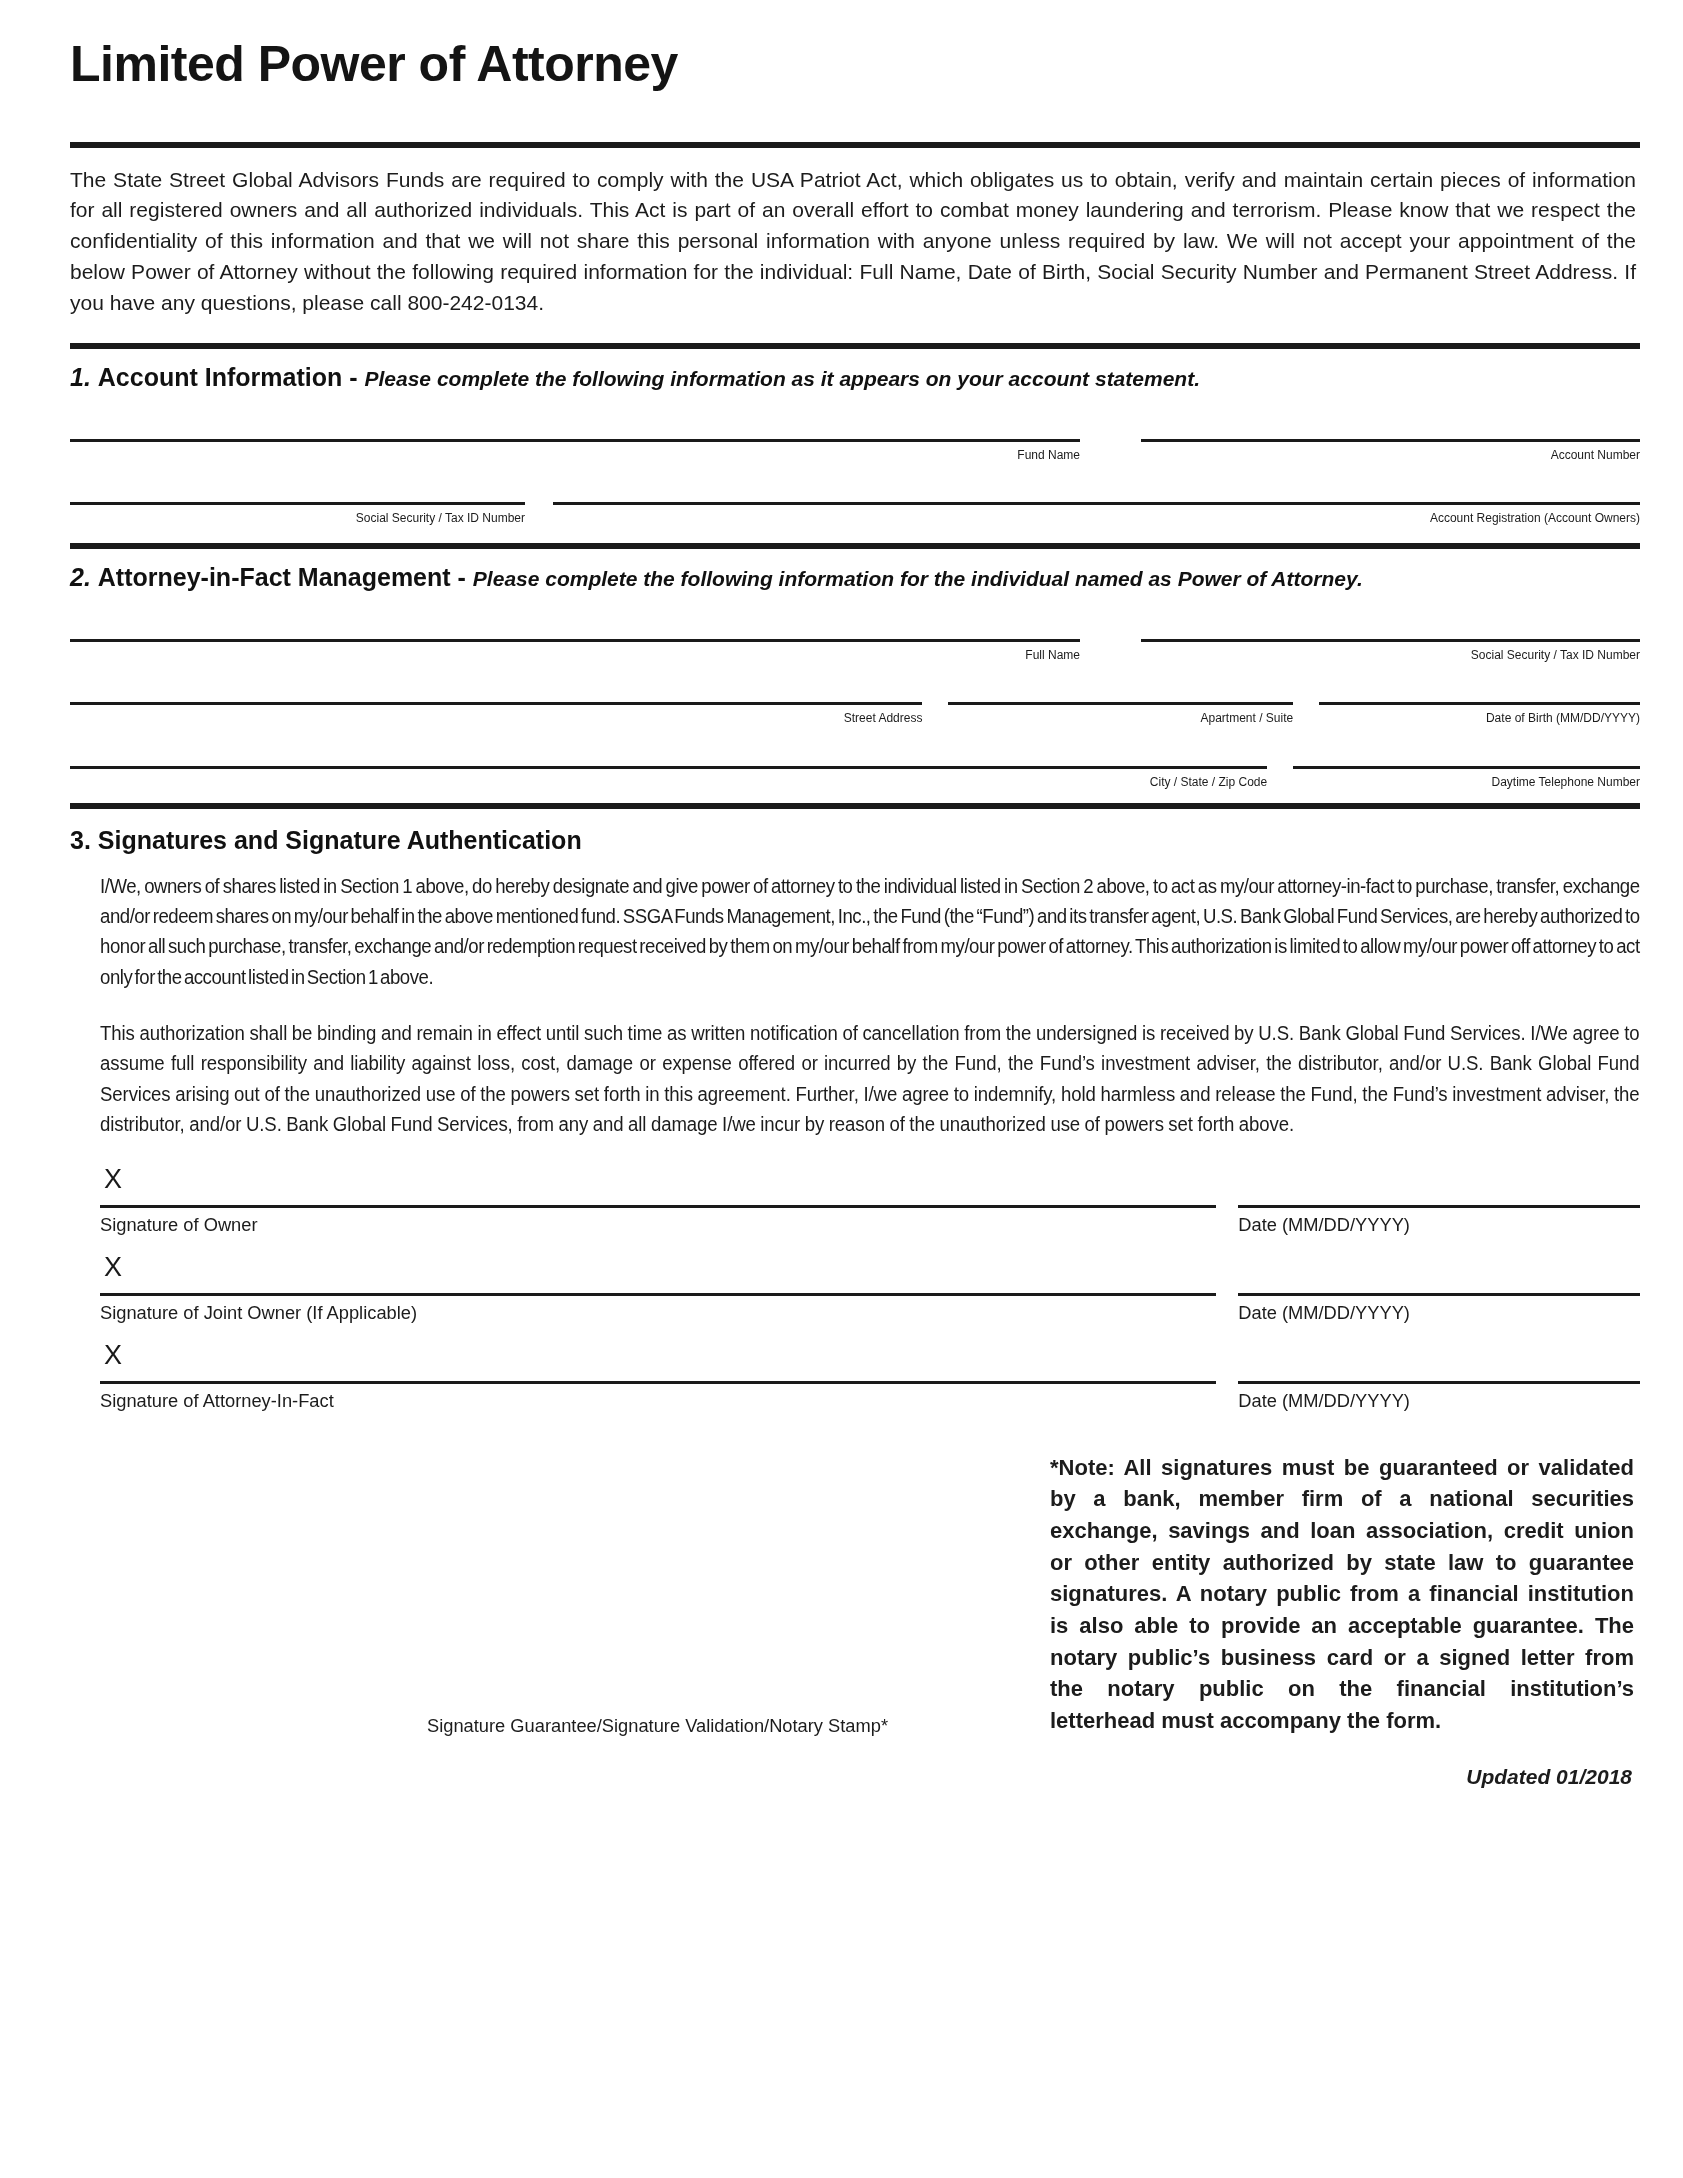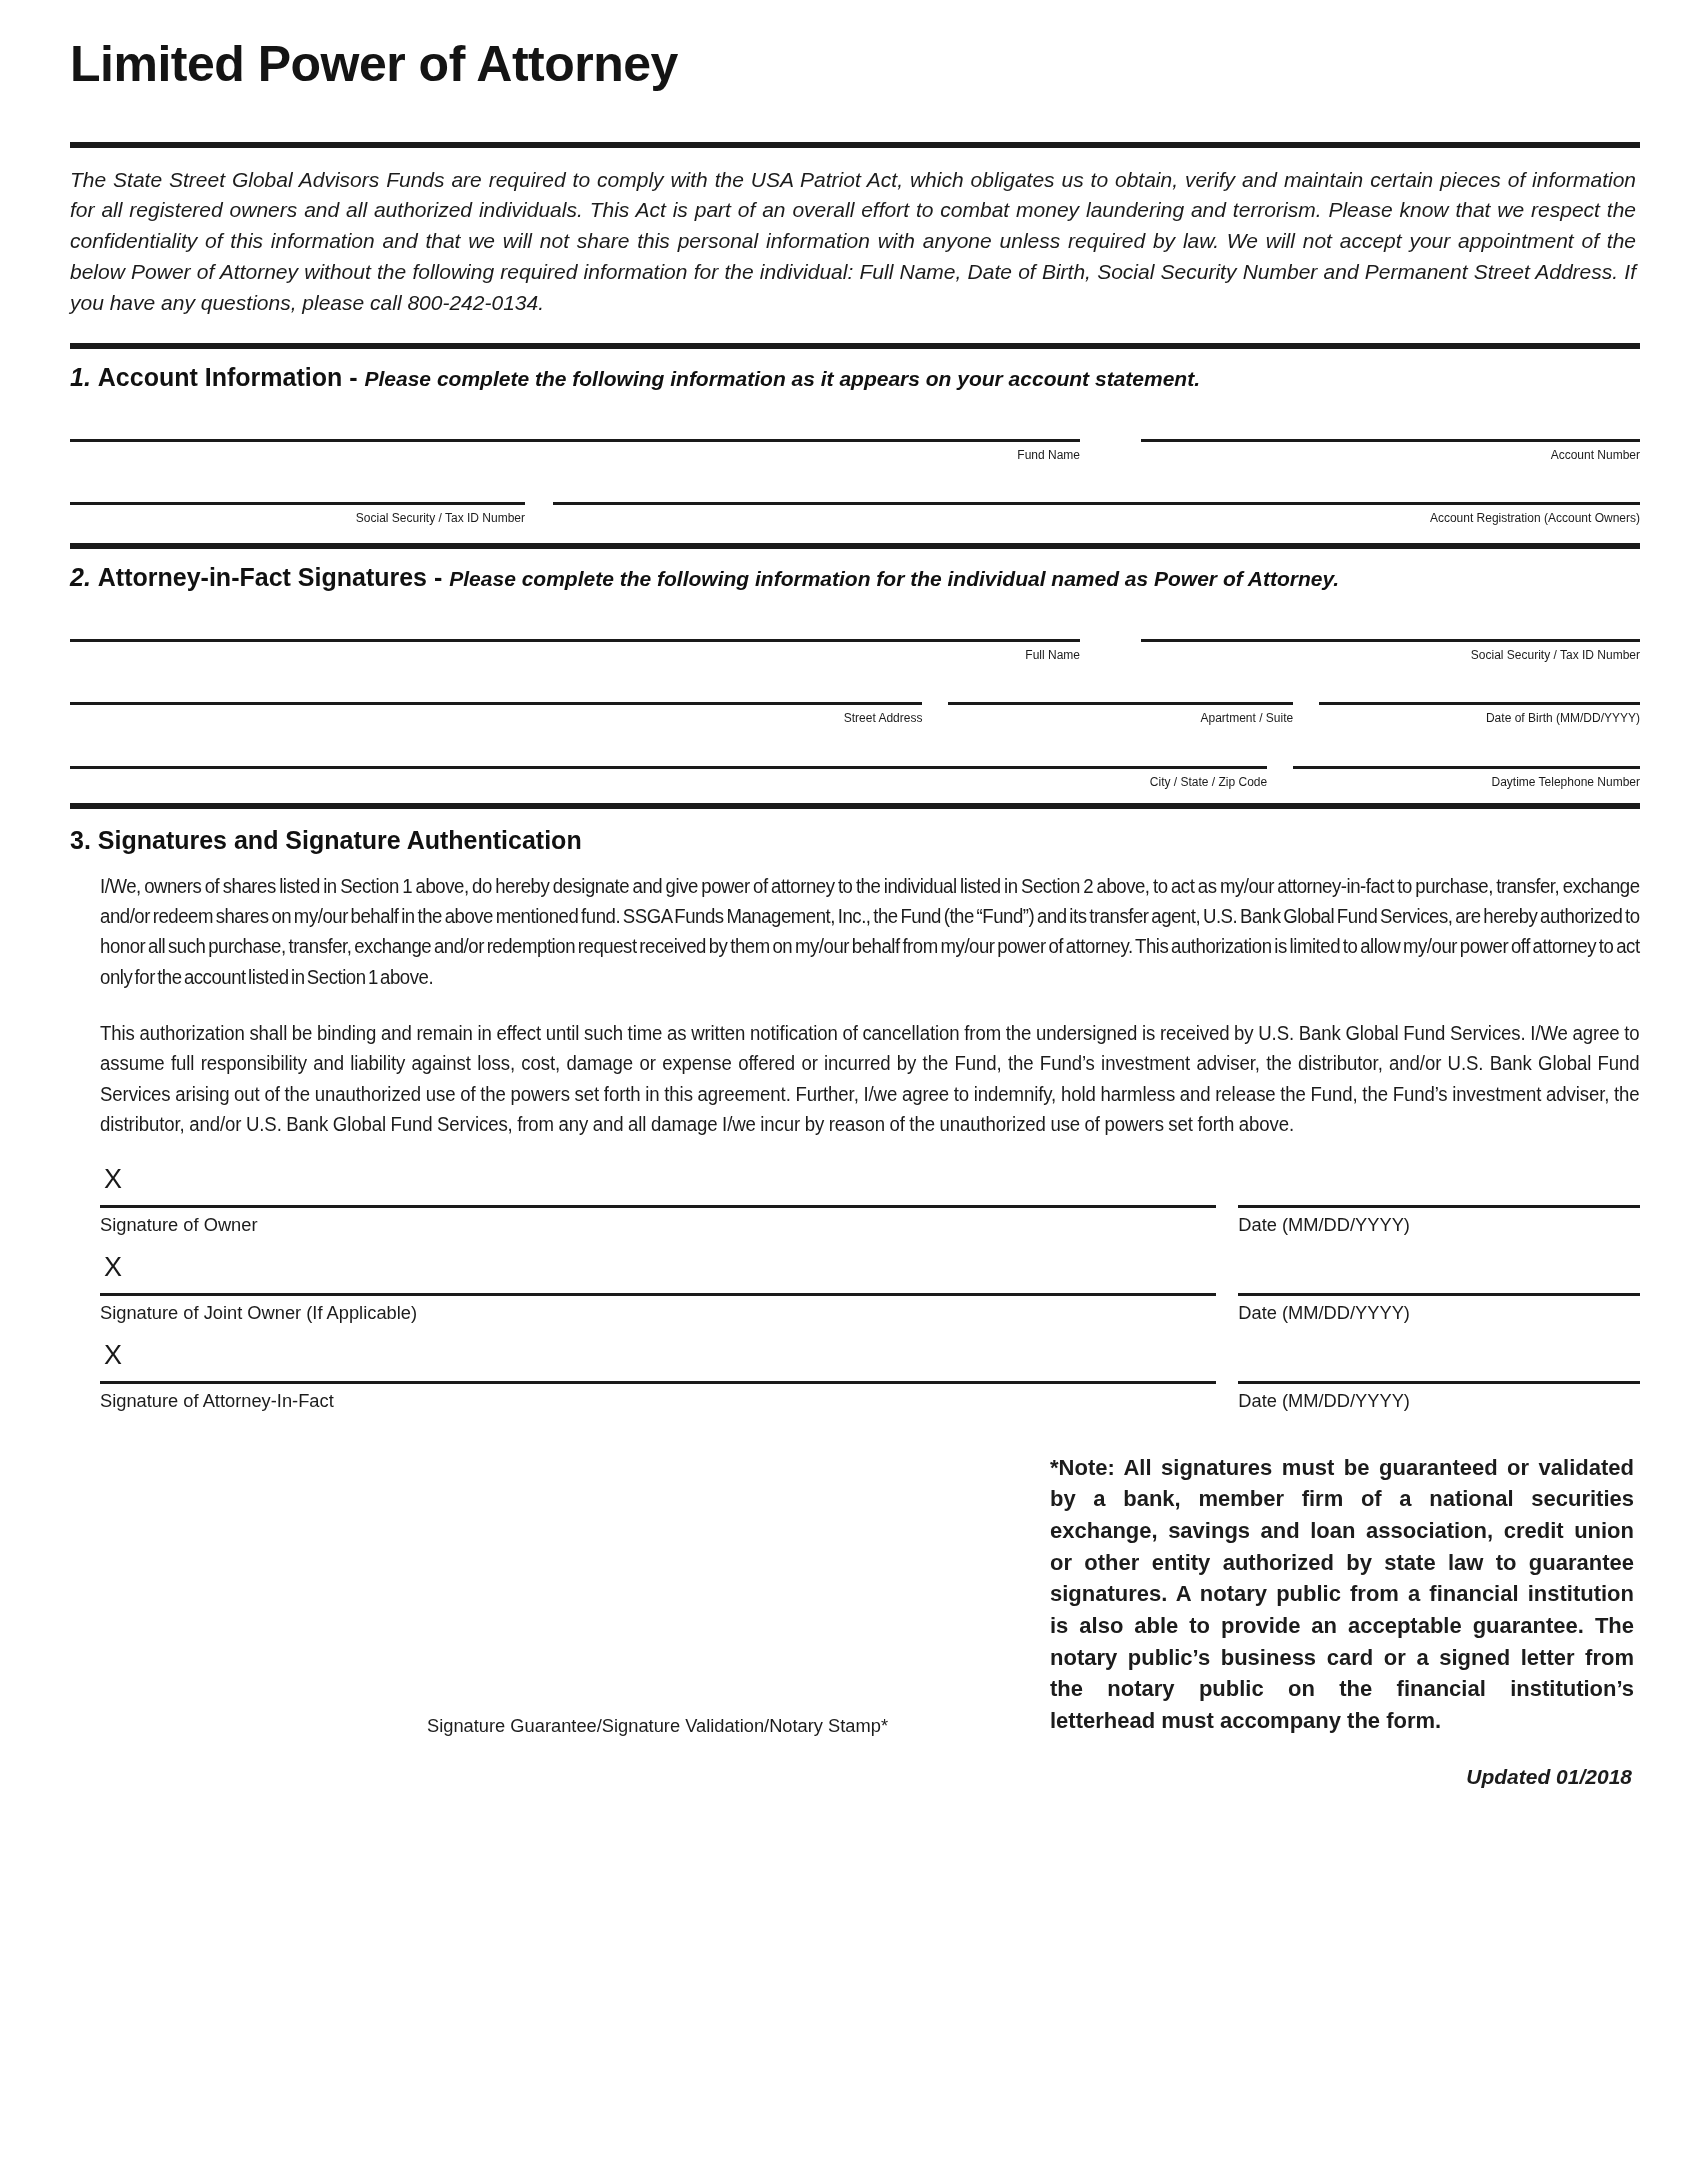--- a/index.html
+++ b/index.html
@@ -55,21 +55,20 @@
     width: 100%;
   }
 
   
   .intro {
     font-size: 21px;
     line-height: 1.47;
     text-align: justify;
     margin: 17px 4px 0 0;
     color: #1c1c1c;
-    font-style: italic;
   }
 
   
   .sec-head {
     font-size: 25px;
     margin: 13px 0 0 0;
     color: #111;
     line-height: 1.25;
   }
   .sec-head .num-title {
@@ -248,21 +247,21 @@
         <div class="line"></div>
         <div class="flabel">Account Registration (Account Owners)</div>
       </div>
     </div>
 
     <div style="height:17px"></div>
     <hr class="rule-section">
 
     <div class="sec-head">
       <span class="num-italic">2.</span>
-      <span class="num-title">Attorney-in-Fact Signatures</span>
+      <span class="num-title">Attorney-in-Fact Management</span>
       <span class="num-title">-</span>
       <span class="sub">Please complete the following information for the individual named as Power of Attorney.</span>
     </div>
 
     <div class="field-row" style="margin-top:46px">
       <div class="field" style="width:1010px">
         <div class="line"></div>
         <div class="flabel">Full Name</div>
       </div>
       <div class="gap" style="width:61px"></div>

